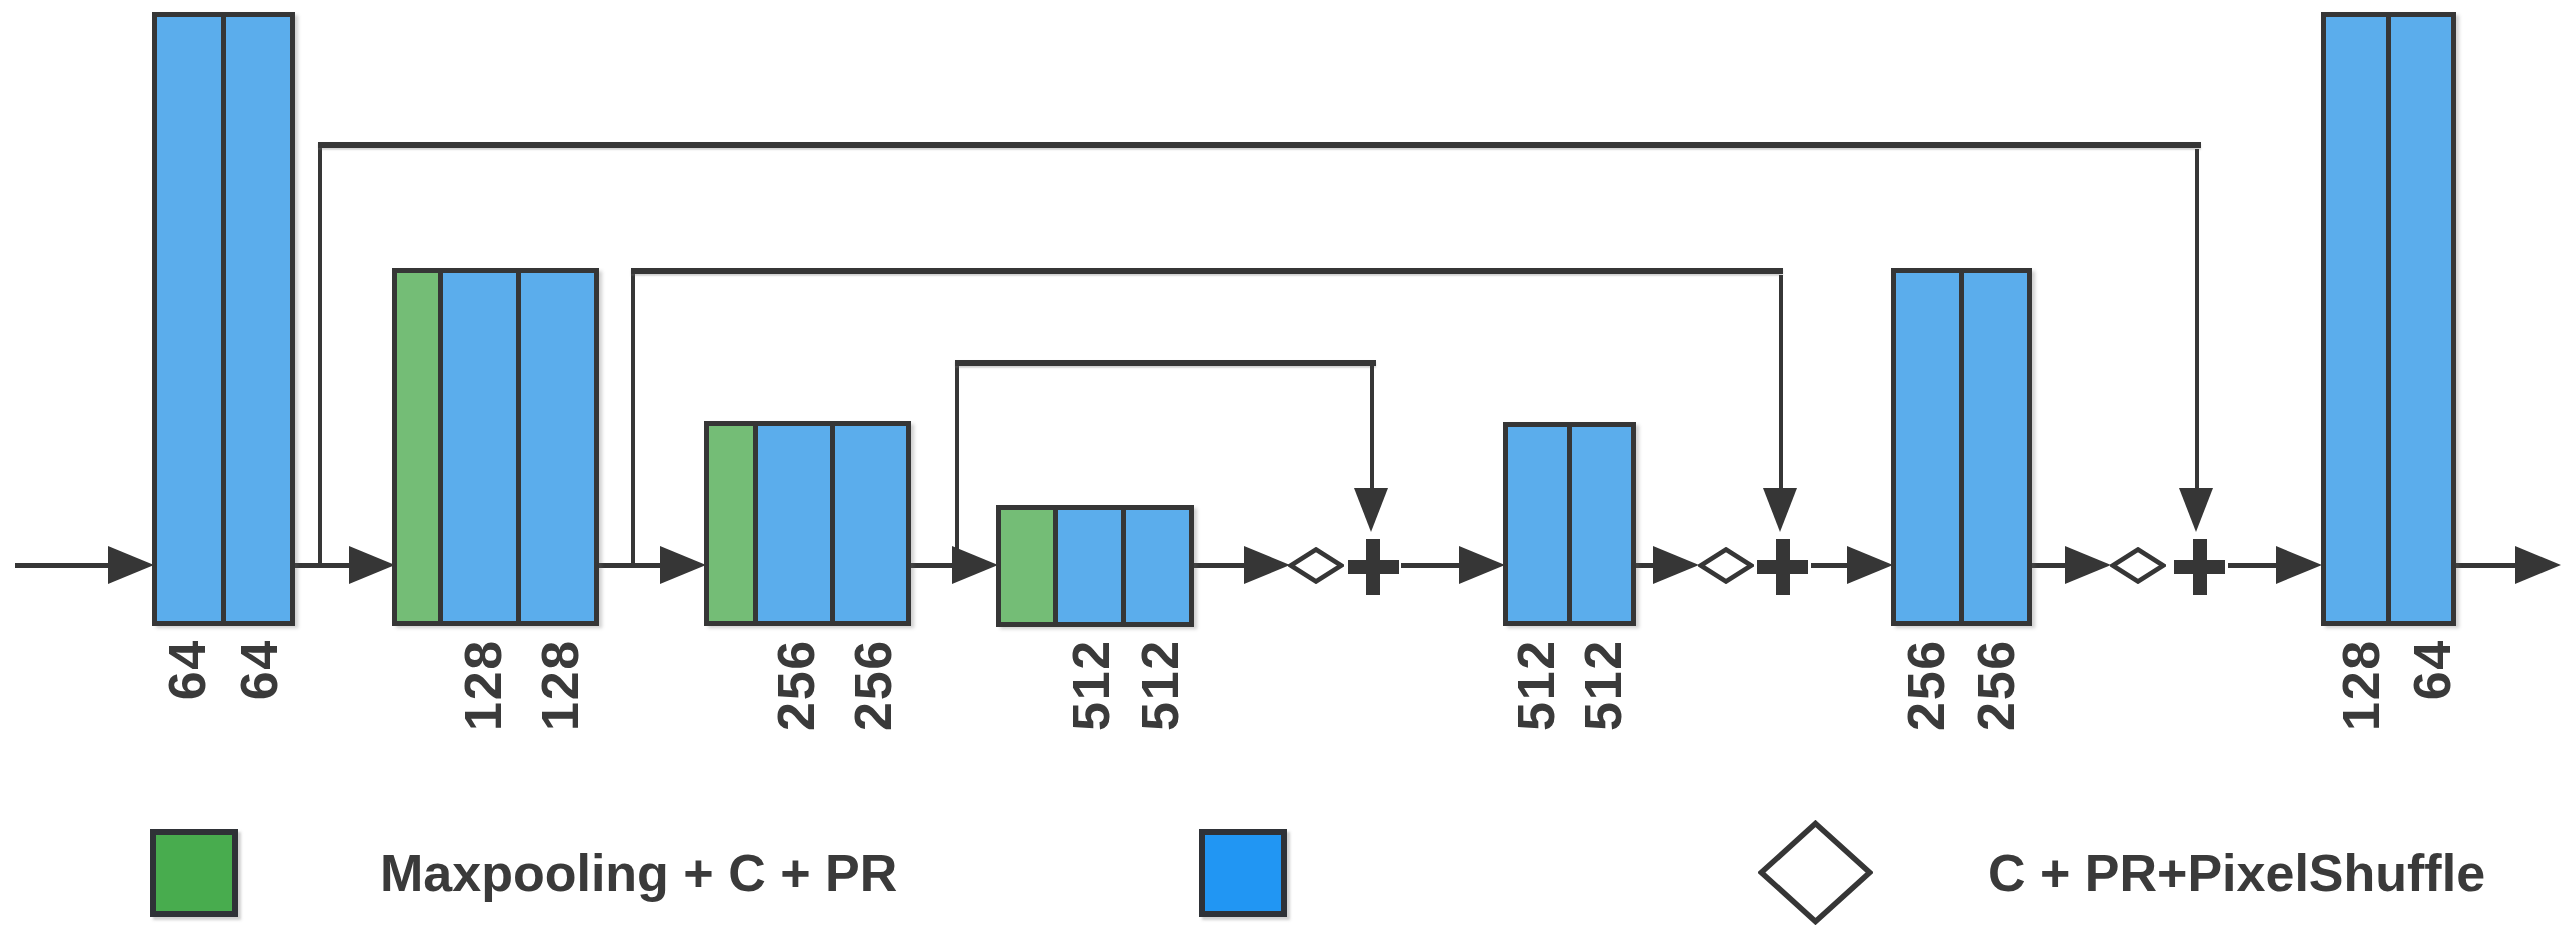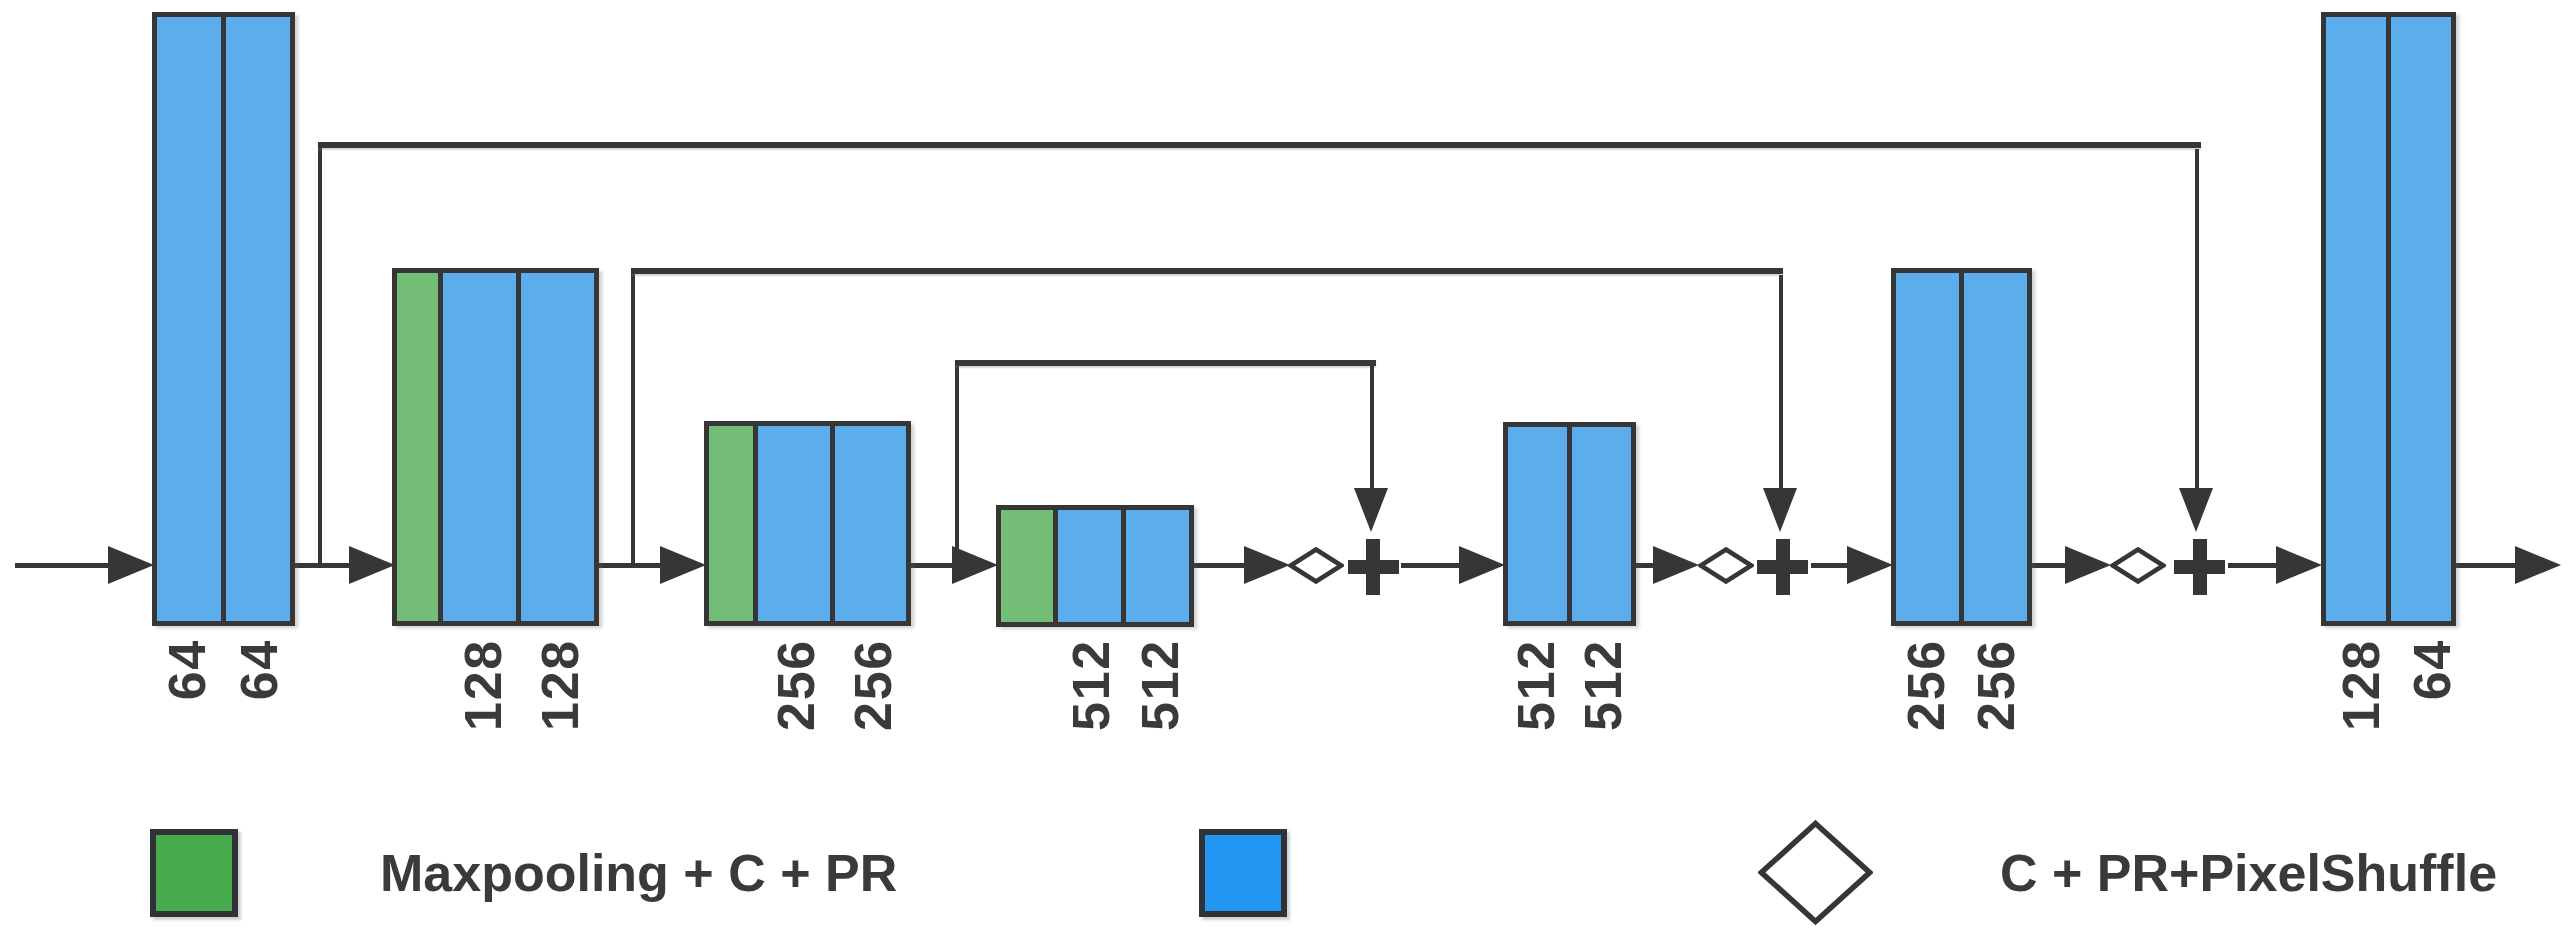--- a/index.html
+++ b/index.html
@@ -174,16 +174,16 @@
   <div class="chlabel" style="left:2406px;top:799px;">64</div>
 
   <div class="swatch" style="left:150px;top:829px;background:var(--legend-green);"></div>
   <div class="legend-text" style="left:380px;top:845px;">Maxpooling + C + PR</div>
 
   <div class="swatch" style="left:1199px;top:829px;background:var(--legend-blue);"></div>
 
   <svg style="position:absolute;left:1758px;top:820px;" width="115" height="105" viewBox="0 0 136 124">
       <polygon points="68,4 132,62 68,120 4,62" fill="#ffffff" stroke="#363636" stroke-width="6.5"></polygon>
     </svg>
-  <div class="legend-text" style="left:1988px;top:845px;margin-left:12px;">C + PR+PixelShuffle</div>
+  <div class="legend-text" style="left:1988px;top:845px;">C + PR+PixelShuffle</div>
 
 </div>
 
 
 </body></html>

